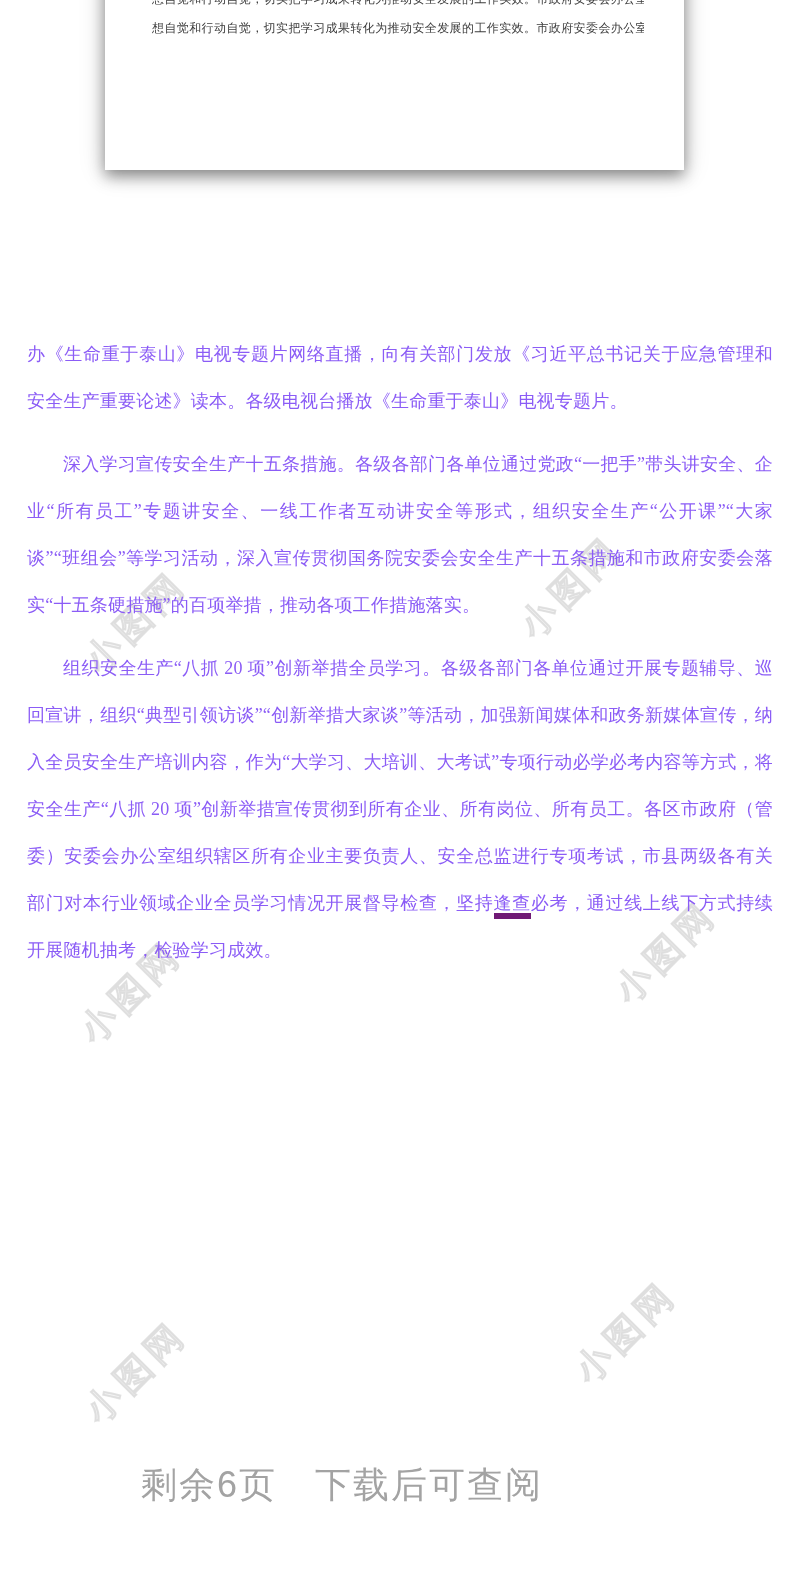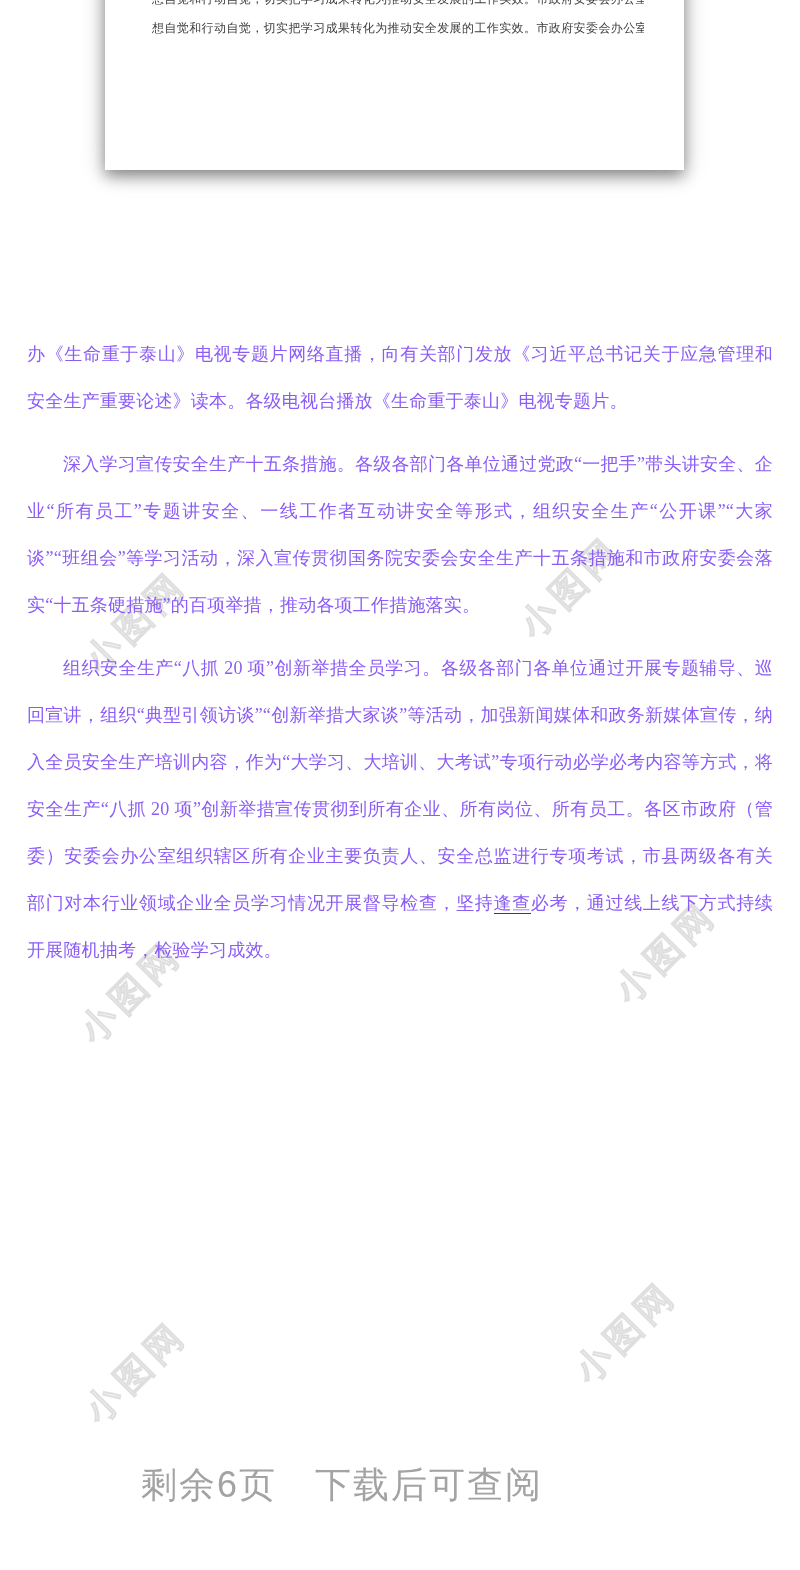--- a/index.html
+++ b/index.html
@@ -75,21 +75,21 @@
     margin: 0 0 16px 0;
     font-size: 18px;
     line-height: 47px;
     color: #8b5cf6;
     text-align: justify;
     letter-spacing: 0.2px;
     font-weight: normal;
   }
   .doc .indent { text-indent: 36px; }
   .doc h3.heading { font-weight: bold; color: #3a3a3a; }
-  .u-mark { border-bottom: 1px solid #701a75; }
+  .u-mark { border-bottom: 6px solid #701a75; }
 
   
   .footer {
     position: absolute;
     left: 0;
     top: 1460px;
     width: 684px;
     text-align: center;
     font-family: "Liberation Sans", sans-serif;
     font-size: 36px;

